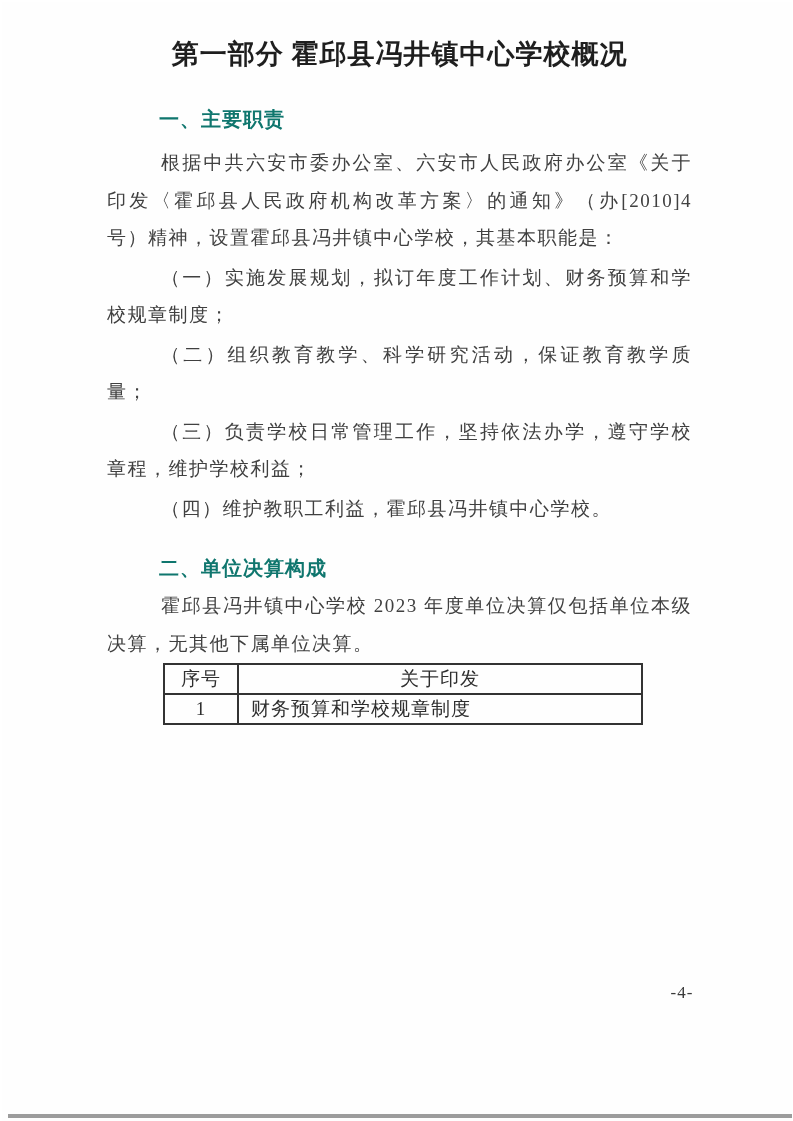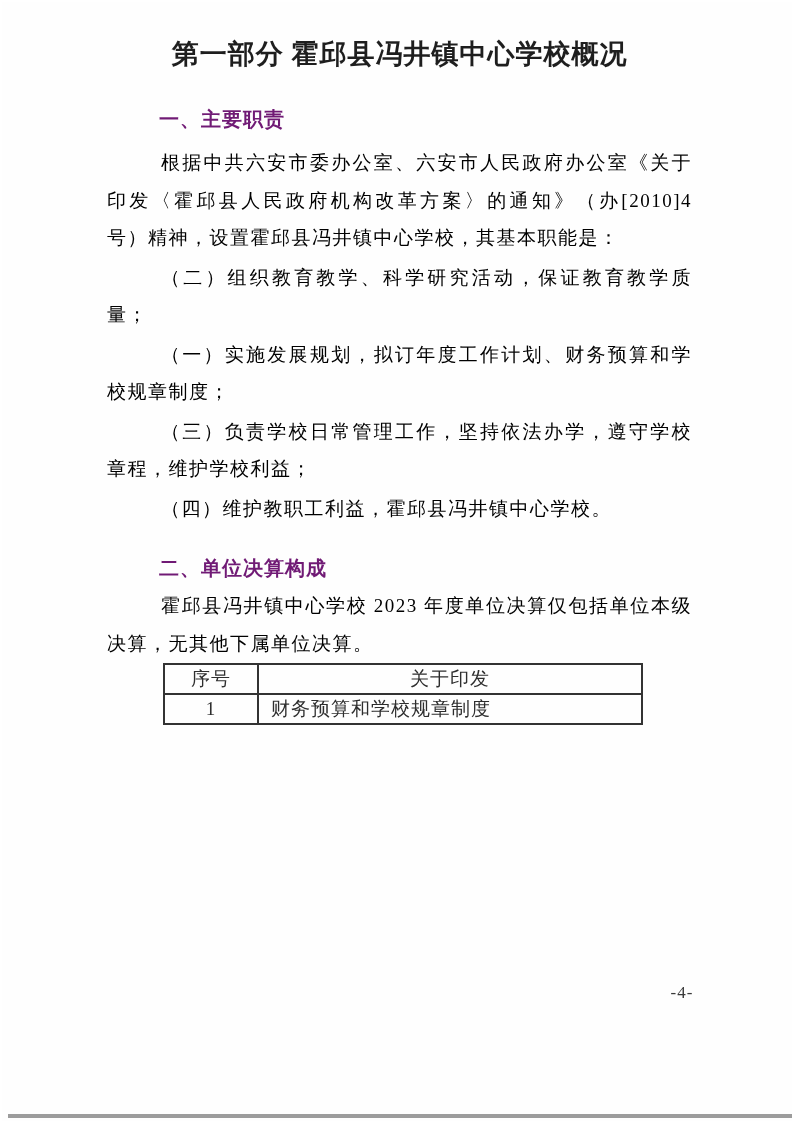--- a/index.html
+++ b/index.html
@@ -28,34 +28,34 @@
     font-weight: bold;
     text-align: center;
     letter-spacing: 1px;
     color: #1e1e1e;
     font-family: "Liberation Serif", "DejaVu Serif", serif;
   }
   .sec-heading {
     font-size: 20px;
     line-height: 30px;
     font-weight: bold;
-    color: #701a75;
+    color: #0f766e;
     letter-spacing: 1px;
     text-indent: 52px;
     font-family: "Liberation Sans", "DejaVu Sans", sans-serif;
   }
   .sec-heading.first { margin-top: 28px; }
   .sec-heading.second { margin-top: 24px; }
   .para {
     font-size: 19px;
     line-height: 37.5px;
     letter-spacing: 1.5px;
     text-align: justify;
     text-indent: 54px;
-    color: #000000;
+    color: #404040;
   }
   .para.lead { margin-top: 8px; }
   .para.pre-table { margin-top: 2px; }
   .units-table {
     margin-left: 57px;
     width: 480px;
     border-collapse: collapse;
     table-layout: fixed;
     font-size: 19px;
     color: #2e2e2e;
@@ -64,21 +64,21 @@
   .units-table th, .units-table td {
     border: 2px solid #333333;
     font-weight: normal;
     text-align: center;
     vertical-align: middle;
     overflow: hidden;
     white-space: nowrap;
   }
   .units-table th { height: 26px; }
   .units-table td { height: 29px; }
-  .units-table .col-index { width: 94px; margin-left: 20px; }
+  .units-table .col-index { width: 74px; margin-left: 20px; }
   .units-table td.cell-name {
     text-align: left;
     padding-left: 12px;
   }
   .page-number {
     position: absolute;
     top: 980px;
     left: 655px;
     width: 50px;
     font-size: 17px;
@@ -100,22 +100,22 @@
 <body>
 
 <div class="page">
   <div class="content">
 
     <div class="doc-title">第一部分 霍邱县冯井镇中心学校概况</div>
 
     <div class="sec-heading first">一、主要职责</div>
 
     <p class="para lead">根据中共六安市委办公室、六安市人民政府办公室《关于印发〈霍邱县人民政府机构改革方案〉的通知》（办[2010]4 号）精神，设置霍邱县冯井镇中心学校，其基本职能是：</p>
+    <p class="para">（一）实施发展规划，拟订年度工作计划、财务预算和学校规章制度；</p>
     <p class="para">（二）组织教育教学、科学研究活动，保证教育教学质量；</p>
-    <p class="para">（一）实施发展规划，拟订年度工作计划、财务预算和学校规章制度；</p>
     <p class="para">（三）负责学校日常管理工作，坚持依法办学，遵守学校章程，维护学校利益；</p>
     <p class="para">（四）维护教职工利益，霍邱县冯井镇中心学校。</p>
 
     <div class="sec-heading second">二、单位决算构成</div>
 
     <p class="para pre-table">霍邱县冯井镇中心学校 2023 年度单位决算仅包括单位本级决算，无其他下属单位决算。</p>
 
     <table class="units-table">
       <thead>
         <tr>

